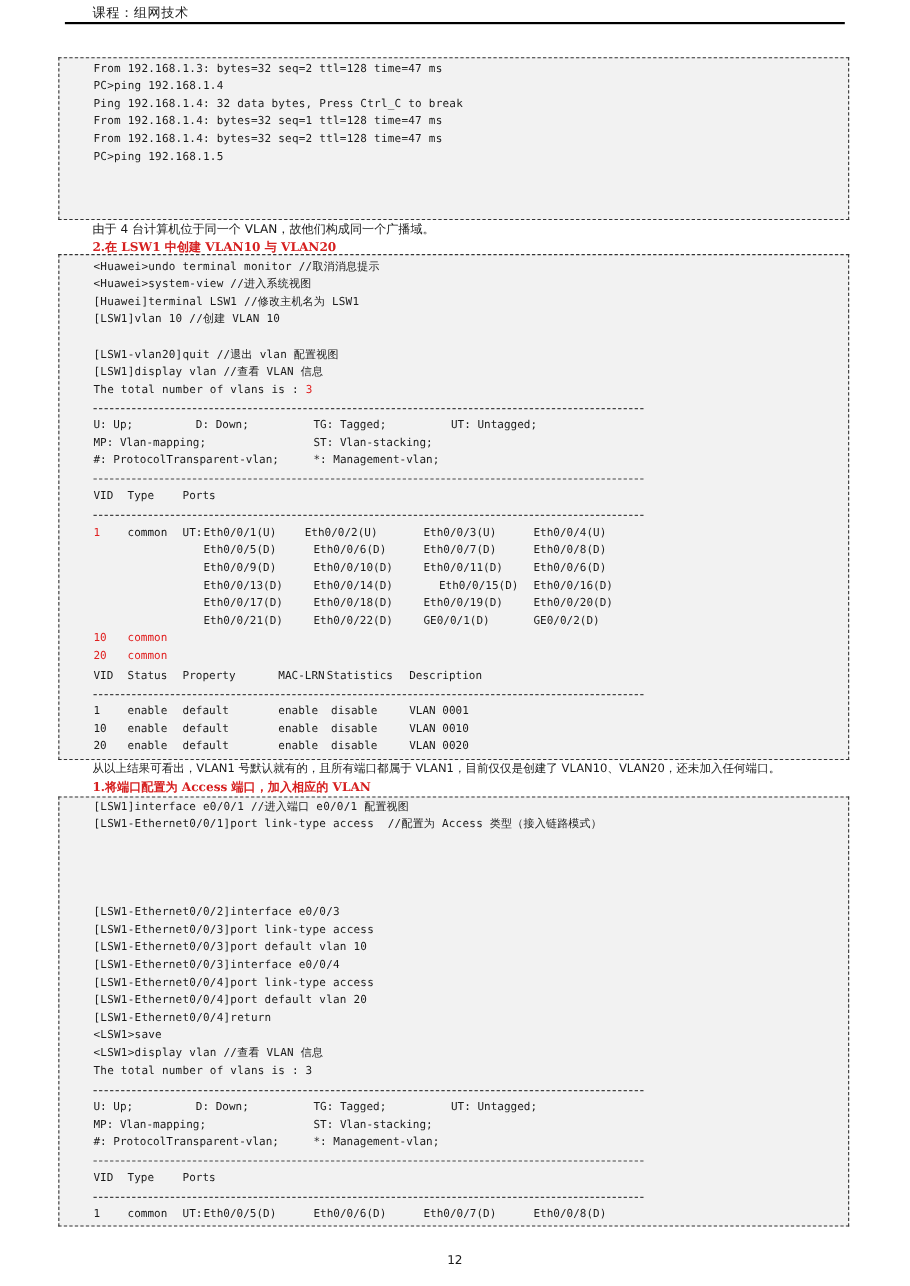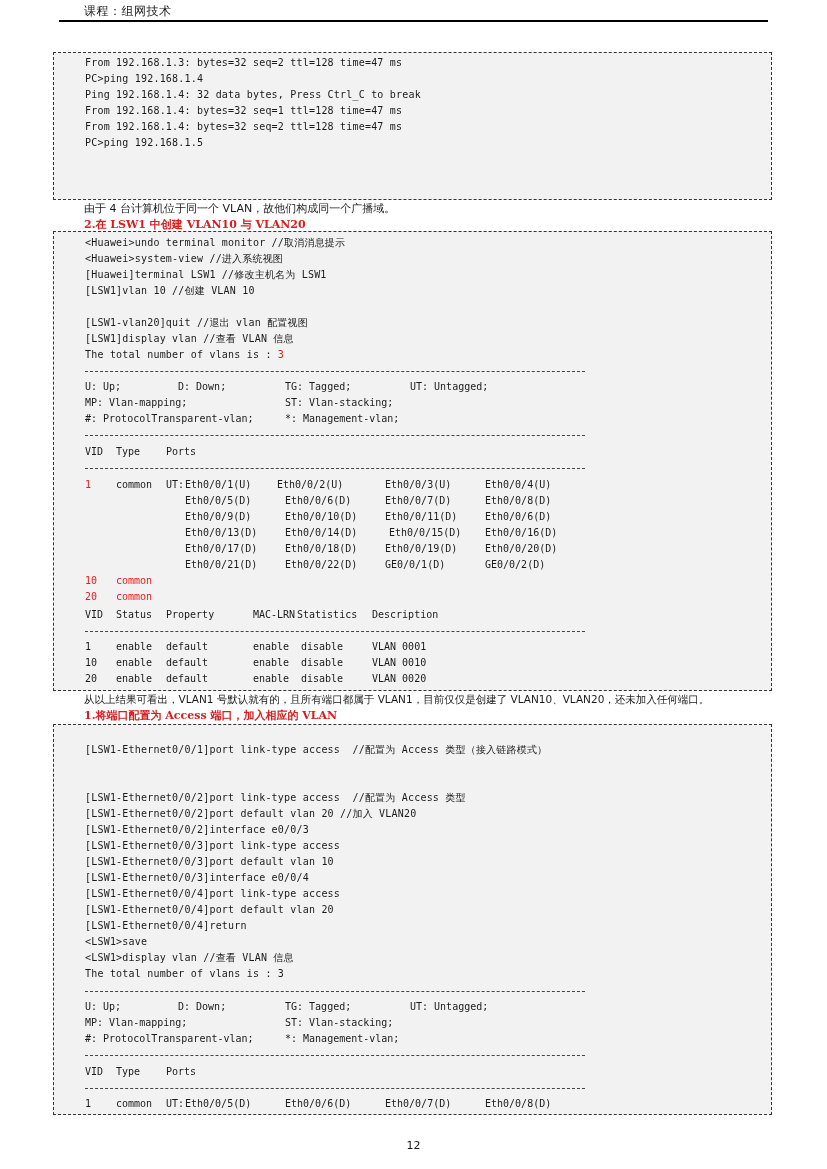--- a/index.html
+++ b/index.html
@@ -88,21 +88,21 @@
   </div>
   <div class="cols" style="top:278px">
     <span class="col" style="left:100px">Eth0/0/9(D)</span>
     <span class="col" style="left:200px">Eth0/0/10(D)</span>
     <span class="col" style="left:300px">Eth0/0/11(D)</span>
     <span class="col" style="left:400px">Eth0/0/6(D)</span>
   </div>
   <div class="cols" style="top:294px">
     <span class="col" style="left:100px">Eth0/0/13(D)</span>
     <span class="col" style="left:200px">Eth0/0/14(D)</span>
-    <span class="col" style="left:304px">Eth0/0/15(D)</span>
+    <span class="col" style="left:314px">Eth0/0/15(D)</span>
     <span class="col" style="left:400px">Eth0/0/16(D)</span>
   </div>
   <div class="cols" style="top:310px">
     <span class="col" style="left:100px">Eth0/0/17(D)</span>
     <span class="col" style="left:200px">Eth0/0/18(D)</span>
     <span class="col" style="left:300px">Eth0/0/19(D)</span>
     <span class="col" style="left:400px">Eth0/0/20(D)</span>
   </div>
   <div class="cols" style="top:326px">
     <span class="col" style="left:100px">Eth0/0/21(D)</span>
@@ -151,23 +151,22 @@
     <span class="col" style="left:168px">enable</span>
     <span class="col" style="left:216px">disable</span>
     <span class="col" style="left:287px">VLAN 0020</span>
   </div>
 </div>
 
 <div class="prose" style="top:692px;font-size:10.5px">从以上结果可看出，VLAN1 号默认就有的，且所有端口都属于 VLAN1，目前仅仅是创建了 VLAN10、VLAN20，还未加入任何端口。</div>
 <div class="heading" style="top:708px">1.将端口配置为 Access 端口，加入相应的 VLAN</div>
 
 <div class="code-box" style="top:724px;height:391px;">
+  <div class="code-line" style="top:2px">[LSW1]interface e0/0/1 //进入端口 e0/0/1 配置视图</div>
   <div class="code-line" style="top:18px">[LSW1-Ethernet0/0/1]port link-type access  //配置为 Access 类型（接入链路模式）</div>
-  <div class="code-line" style="top:66px">[LSW1-Ethernet0/0/2]port link-type access  //配置为 Access 类型</div>
-  <div class="code-line" style="top:82px">[LSW1-Ethernet0/0/2]port default vlan 20 //加入 VLAN20</div>
   <div class="code-line" style="top:98px">[LSW1-Ethernet0/0/2]interface e0/0/3</div>
   <div class="code-line" style="top:114px">[LSW1-Ethernet0/0/3]port link-type access</div>
   <div class="code-line" style="top:130px">[LSW1-Ethernet0/0/3]port default vlan 10</div>
   <div class="code-line" style="top:146px">[LSW1-Ethernet0/0/3]interface e0/0/4</div>
   <div class="code-line" style="top:162px">[LSW1-Ethernet0/0/4]port link-type access</div>
   <div class="code-line" style="top:178px">[LSW1-Ethernet0/0/4]port default vlan 20</div>
   <div class="code-line" style="top:194px">[LSW1-Ethernet0/0/4]return</div>
   <div class="code-line" style="top:210px">&lt;LSW1&gt;save</div>
   <div class="code-line" style="top:226px">&lt;LSW1&gt;display vlan //查看 VLAN 信息</div>
   <div class="code-line" style="top:242px">The total number of vlans is : 3</div>

